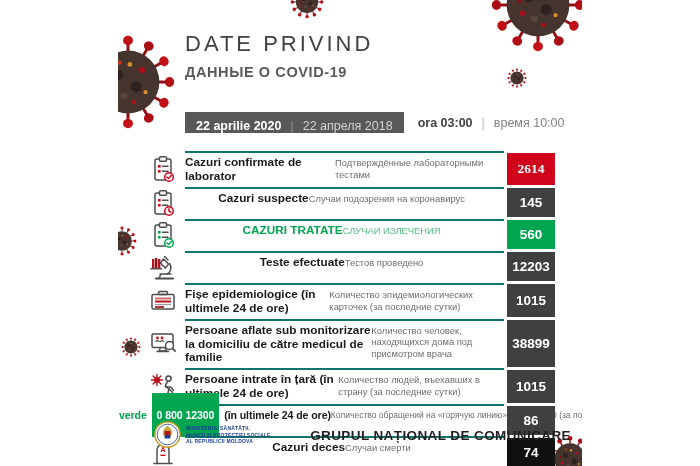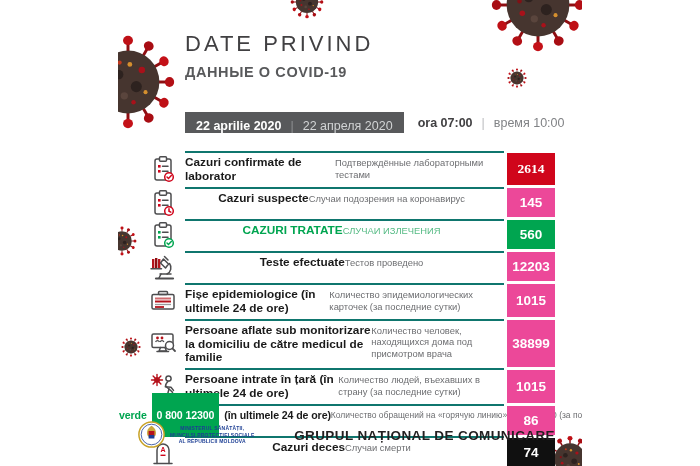--- a/index.html
+++ b/index.html
@@ -39,26 +39,26 @@
   .row.green .ro-title{color:#00a550;}
   .row.green .ru-sub{color:#56bb85;}
   .row-tight .ro-title{font-size:10.6px;white-space:nowrap;letter-spacing:-0.1px;}
   .row-tight .ru-sub{font-size:8.5px;white-space:nowrap;}
   .badge{background:#00a550;color:#fff;padding:16px 5px;margin:0 2px;}
   .linkgreen{color:#00a550;margin-top:36px;}
   .cell-val{width:48px;display:flex;padding:1.5px 0 1.5px 0;margin-left:3px;}
   .value-box{flex:1;display:flex;align-items:center;justify-content:center;
              color:#fff;font-weight:700;font-size:13.5px;}
   .vb-red{background:#d0051b;font-family:Liberation Serif, serif;}
-  .vb-gray{background:#ec4899;}
+  .vb-gray{background:#404040;}
   .vb-green{background:#00a550;}
   .vb-black{background:#101010;}
 
   
-  .footer{position:absolute;left:20px;top:421px;width:417px;display:flex;align-items:flex-start;text-align:center;}
+  .footer{position:absolute;left:36px;top:421px;width:417px;display:flex;align-items:flex-start;}
   .logo{width:27px;height:27px;flex:0 0 auto;}
   .ministry{font-size:5px;font-weight:700;color:#1c3e94;margin:4px 0 0 5px;
             white-space:pre-line;line-height:1.3;letter-spacing:0.2px;}
   .group{margin-left:auto;margin-top:7px;font-size:13.5px;font-weight:700;color:#231f20;
          letter-spacing:0.4px;}
 
   .icon{display:block;}
   .ic{stroke:#4d4d4f;stroke-width:1.5;fill:none;stroke-linecap:round;stroke-linejoin:round;}
 </style>
 </head>
@@ -159,24 +159,24 @@
 
       <div class="hdr">
         <div class="t1">DATE PRIVIND</div>
         <div class="t3">ДАННЫЕ О COVID-19</div>
       </div>
 
       <div class="daterow">
         <div class="datebox">
           <span class="ro">22 aprilie 2020</span>
           <span class="sep">|</span>
-          <span class="ru">22 апреля 2020</span>
+          <span class="ru">22 апреля 2018</span>
         </div>
         <div class="timebox">
-          <span class="ro">ora 07:00</span>
+          <span class="ro">ora 03:00</span>
           <span class="sep">|</span>
           <span class="ru">время 10:00</span>
         </div>
       </div>
 
       <div class="table">
 
         <div class="row">
           <div class="cell-icon">
             <svg class="icon" width="30" height="30" viewBox="0 0 30 30">

